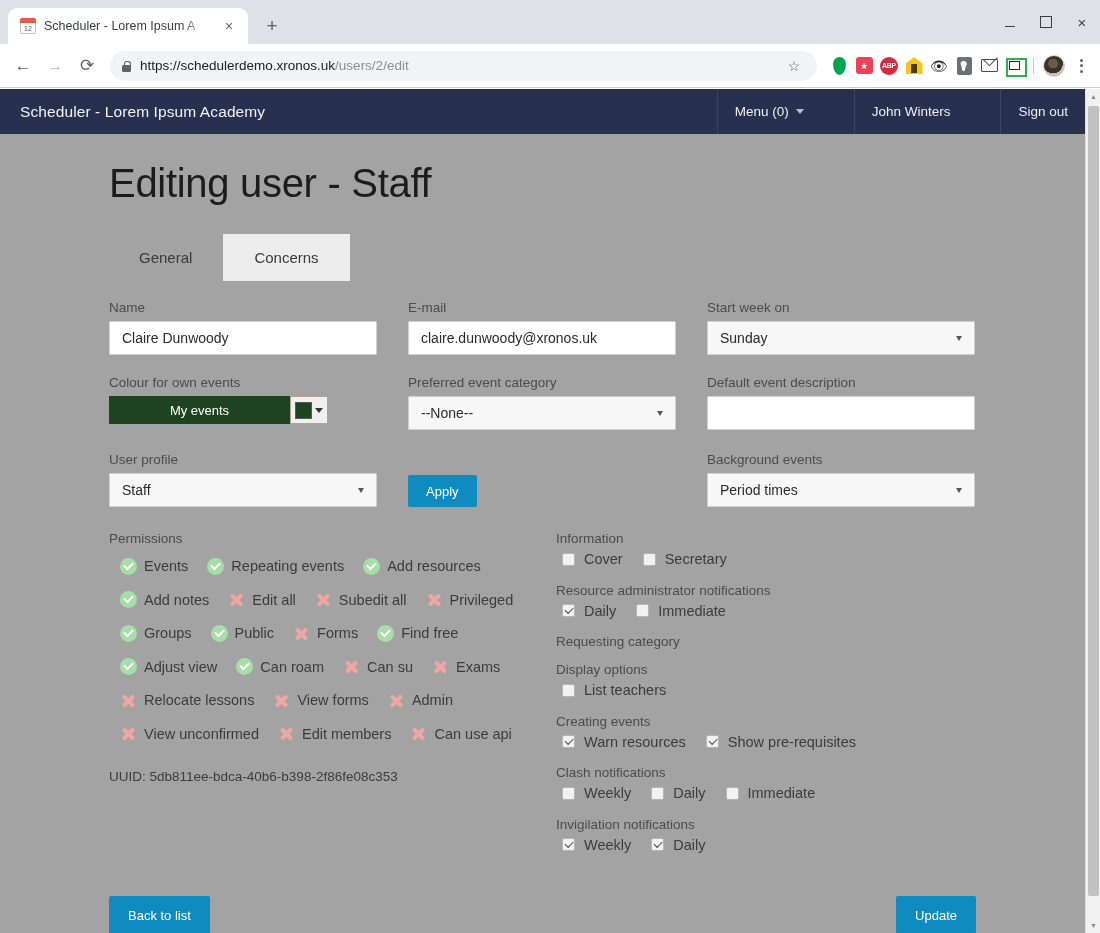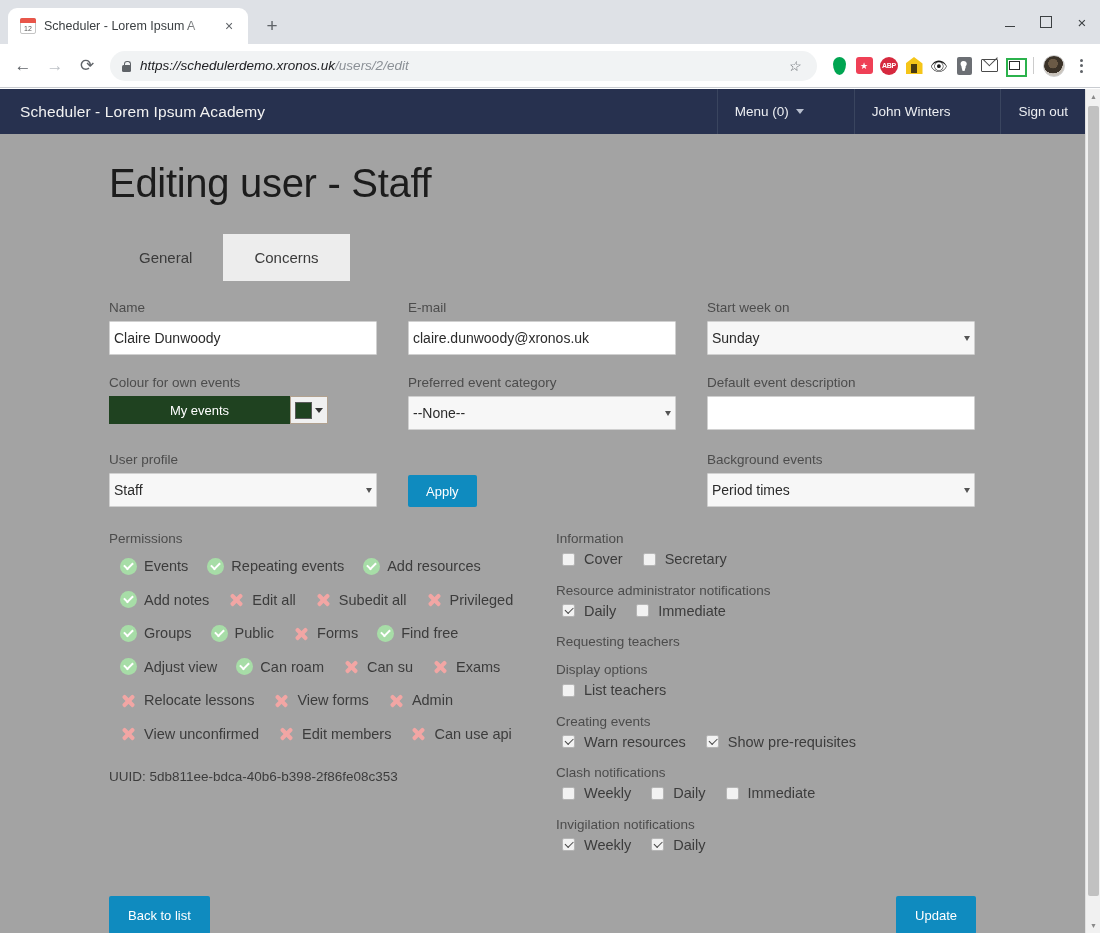--- a/index.html
+++ b/index.html
@@ -75,21 +75,21 @@
   }
   .navbtn {
     width: 30px; height: 30px; display: flex; align-items: center;
     justify-content: center; font-size: 17px; color: #5f6368; cursor: pointer;
     border-radius: 50%;
   }
   .navbtn.disabled { color: #bdc1c6; }
   .omnibox {
     flex: 1; height: 30px; margin: 0 6px;
     background: #f1f3f4; border-radius: 15px;
-    display: flex; align-items: center; padding: 0 12px; gap: 9px; font-style: italic;
+    display: flex; align-items: center; padding: 0 12px; gap: 9px;
   }
   .lock-icon {
     width: 9px; height: 11px; position: relative; flex: 0 0 9px;
     margin-top: 1px;
   }
   .lock-icon::before {
     content: ""; position: absolute; left: 0; bottom: 0; width: 9px; height: 7px;
     background: #5f6368; border-radius: 1.5px;
   }
   .lock-icon::after {
@@ -181,21 +181,21 @@
     cursor: pointer; background: transparent; border: none;
     font-family: "Liberation Sans", sans-serif;
   }
   .tabs .tab-btn.active { background: transparent; }
   .tabs .tab-btn.hovered { background: #ededed; }
 
   .form { margin-top: 19px; position: relative; width: 900px; }
   .field-label { font-size: 13.5px; color: #4c4c4c; margin-bottom: 6px; }
   .text-input, .select-box {
     height: 34px; border: 1px solid #d0d0d0; background: #fff;
-    font-size: 14px; color: #2b2b2b; padding: 0 4px;
+    font-size: 14px; color: #2b2b2b; padding: 0 12px;
     font-family: "Liberation Sans", sans-serif; border-radius: 1px;
     display: flex; align-items: center; width: 100%;
   }
   .select-box { background: #f7f7f7; justify-content: space-between; }
   .sel-caret { width: 0; height: 0; border-left: 3.5px solid transparent;
     border-right: 3.5px solid transparent; border-top: 5px solid #555; }
 
   .row1 { display: flex; gap: 31px; }
   .col-a { width: 268px; }
   .col-b { width: 268px; }
@@ -533,21 +533,21 @@
                   <div class="section-label">Resource administrator notifications</div>
                   <div class="opt-row"><label class="cbx">
                       <span class="box on"></span>
                       <span>Daily</span>
                     </label><label class="cbx">
                       <span class="box"></span>
                       <span>Immediate</span>
                     </label></div>
                 </div>
                 <div class="opt-group">
-                  <div class="section-label">Requesting teachers</div>
+                  <div class="section-label">Requesting category</div>
                 </div>
                 <div class="opt-group">
                   <div class="section-label">Display options</div>
                   <div class="opt-row"><label class="cbx">
                       <span class="box"></span>
                       <span>List teachers</span>
                     </label></div>
                 </div>
                 <div class="opt-group">
                   <div class="section-label">Creating events</div>

